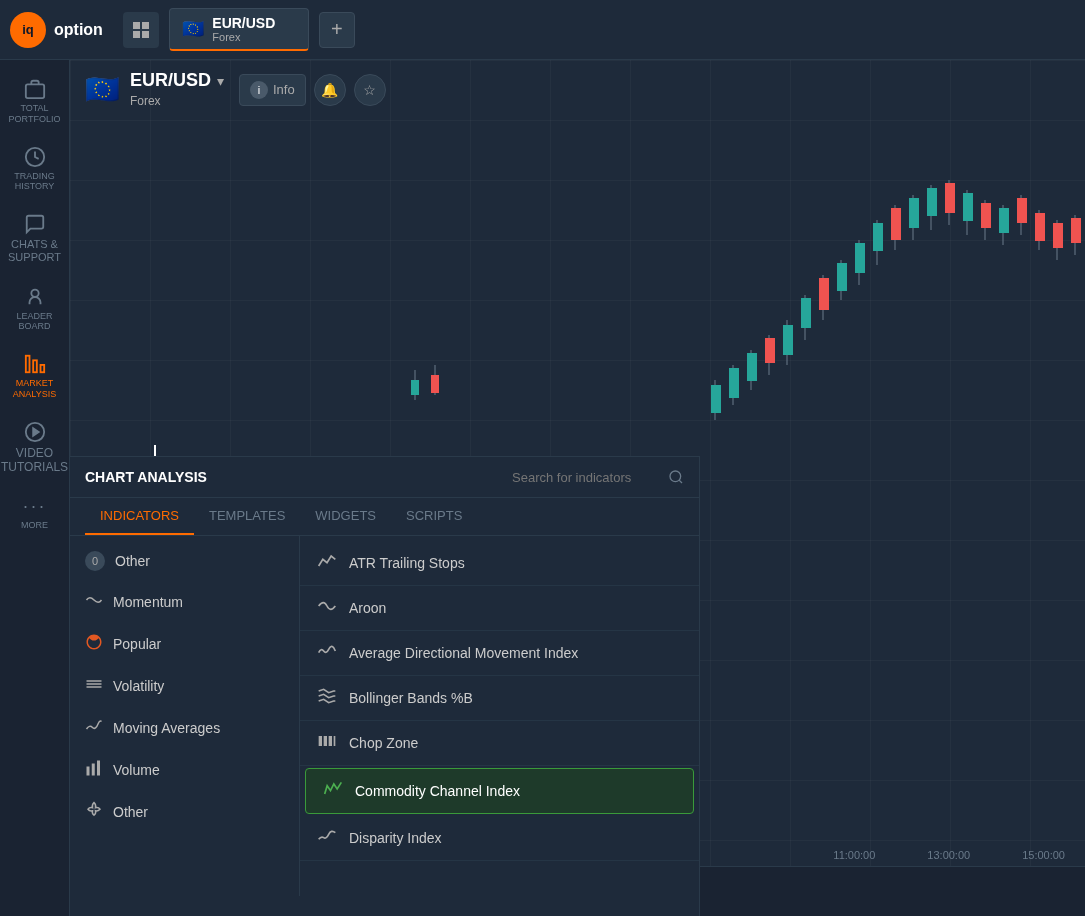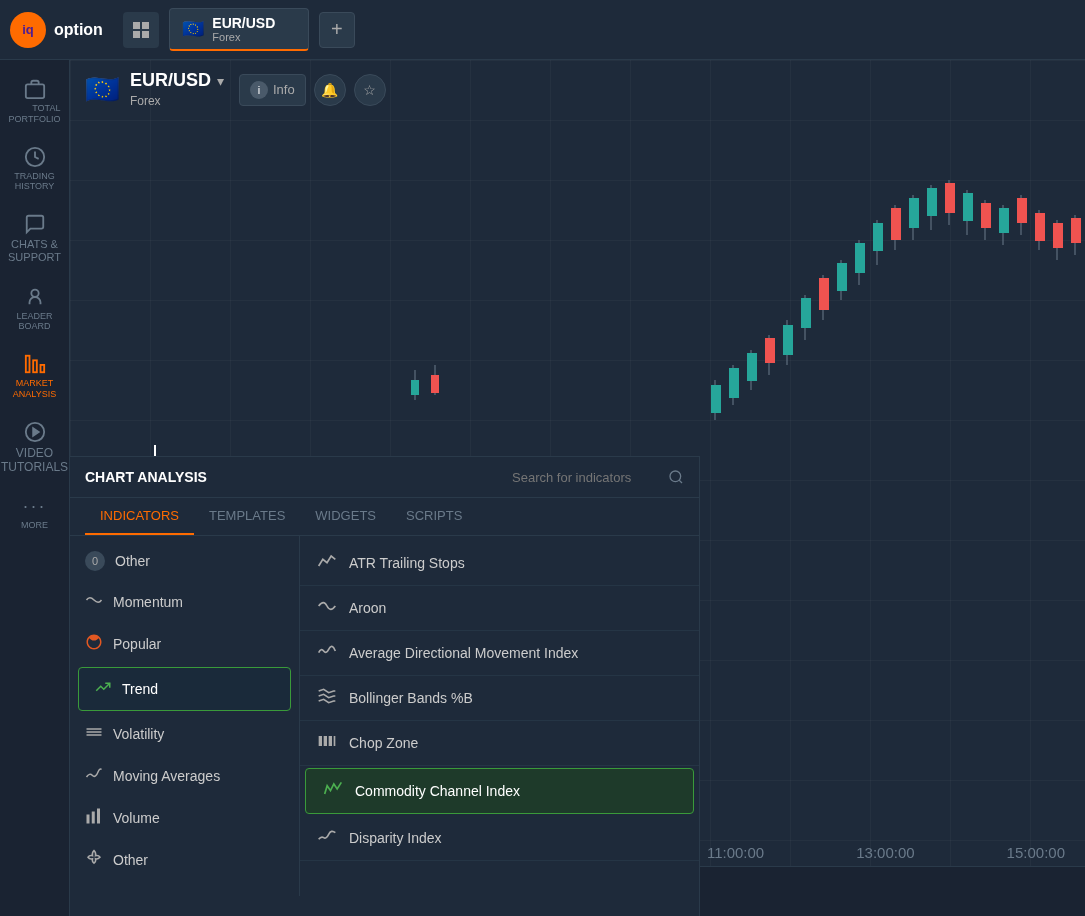--- a/index.html
+++ b/index.html
@@ -15,21 +15,21 @@
       border-bottom: 1px solid #2a3a4a;
       gap: 10px;
     }
     .logo {
       display: flex; align-items: center; gap: 8px;
       margin-right: 10px;
     }
     .logo-circle {
       width: 36px; height: 36px; background: #ff6b00; border-radius: 50%;
       display: flex; align-items: center; justify-content: center;
-      font-weight: bold; font-size: 16px; color: #4c1d95;
+      font-weight: bold; font-size: 16px; color: #0f172a;
     }
     .logo-text { color: #fff; font-size: 16px; font-weight: bold; }
     .grid-btn {
       width: 36px; height: 36px; background: #2a3a4a; border: none; border-radius: 4px;
       cursor: pointer; display: flex; align-items: center; justify-content: center;
       color: #aaa;
     }
     .symbol-btn {
       display: flex; align-items: center; gap: 8px;
       background: #2a3a4a; border: 1px solid #3a4a5a; border-radius: 4px;
@@ -198,21 +198,21 @@
       padding: 3px 8px; color: #aaa; font-size: 12px; cursor: pointer;
     }
     .chart-bottom-tools {
       position: absolute; left: 85px; bottom: 60px;
       display: flex; flex-direction: column; gap: 5px; align-items: flex-start;
     }
 
     
     .time-labels {
       position: absolute; bottom: 55px; right: 20px;
-      display: flex; gap: 92px; color: #6a7a8a; font-size: 15px;
+      display: flex; gap: 52px; color: #6a7a8a; font-size: 11px;
     }
 
     
     ::-webkit-scrollbar { width: 4px; }
     ::-webkit-scrollbar-track { background: #1a2332; }
     ::-webkit-scrollbar-thumb { background: #3a4a5a; border-radius: 2px; }
 
     .grid-background {
       position: absolute; top: 0; left: 0; right: 0; bottom: 0;
       background-image:
@@ -255,21 +255,21 @@
 </div>
 
 <div class="main-layout">
 
   <div class="left-sidebar">
     <div class="sidebar-item">
       <svg width="22" height="22" viewBox="0 0 24 24" fill="#6a7a8a">
         <rect x="2" y="7" width="20" height="15" rx="2" fill="none" stroke="#6a7a8a" stroke-width="2"></rect>
         <path d="M8 7V5a2 2 0 0 1 2-2h4a2 2 0 0 1 2 2v2" stroke="#6a7a8a" stroke-width="2" fill="none"></path>
       </svg>
-      <span style="font-size:9px;color:#6a7a8a;line-height:1.2;text-align:right;">TOTAL<br>PORTFOLIO</span>
+      <span style="font-size:9px;color:#6a7a8a;line-height:1.2;text-align:center;">TOTAL<br>PORTFOLIO</span>
     </div>
     <div class="sidebar-item">
       <svg width="22" height="22" viewBox="0 0 24 24" fill="none" stroke="#6a7a8a" stroke-width="2">
         <circle cx="12" cy="12" r="10"></circle>
           <path d="M12 6v6l4 2"></path>
       </svg>
       <span style="font-size:9px;color:#6a7a8a;line-height:1.2;text-align:center;">TRADING<br>HISTORY</span>
     </div>
     <div class="sidebar-item">
       <svg width="22" height="22" viewBox="0 0 24 24" fill="none" stroke="#6a7a8a" stroke-width="2">
@@ -484,29 +484,20 @@
 
           <div class="category-item">
             <span class="cat-icon">
               <svg width="18" height="18" viewBox="0 0 24 24" fill="#e25822">
                 <path d="M12 2C6.5 2 2 6.5 2 12s4.5 10 10 10 10-4.5 10-10S17.5 2 12 2zm0 18c-4.4 0-8-3.6-8-8 0-1.9.7-3.7 1.9-5.1C7 8.5 9.1 10 12 10c2.9 0 5-1.5 6.1-3.1C19.3 8.3 20 10.1 20 12c0 4.4-3.6 8-8 8z"></path>
               </svg>
             </span>
             <span>Popular</span>
           </div>
 
-          <div class="category-item active">
-            <span class="cat-icon">
-              <svg width="18" height="18" viewBox="0 0 24 24" fill="none" stroke="#4CAF50" stroke-width="2">
-                <polyline points="3,17 9,11 13,15 21,7"></polyline>
-                <polyline points="15,7 21,7 21,13"></polyline>
-              </svg>
-            </span>
-            <span>Trend</span>
-          </div>
 
           <div class="category-item">
             <span class="cat-icon">
               <svg width="18" height="18" viewBox="0 0 24 24" fill="none" stroke="#aaa" stroke-width="2">
                 <line x1="2" y1="8" x2="22" y2="8"></line>
                 <line x1="2" y1="12" x2="22" y2="12"></line>
                 <line x1="2" y1="16" x2="22" y2="16"></line>
               </svg>
             </span>
             <span>Volatility</span>

